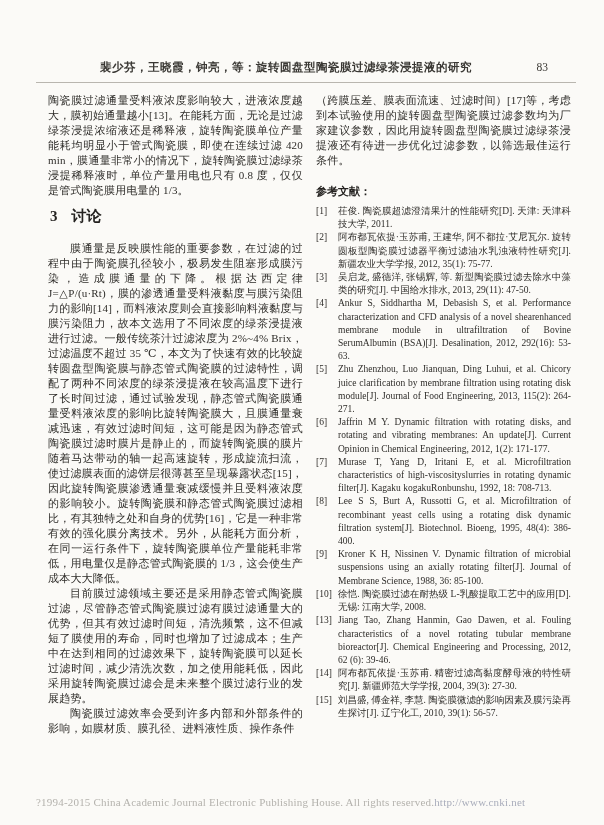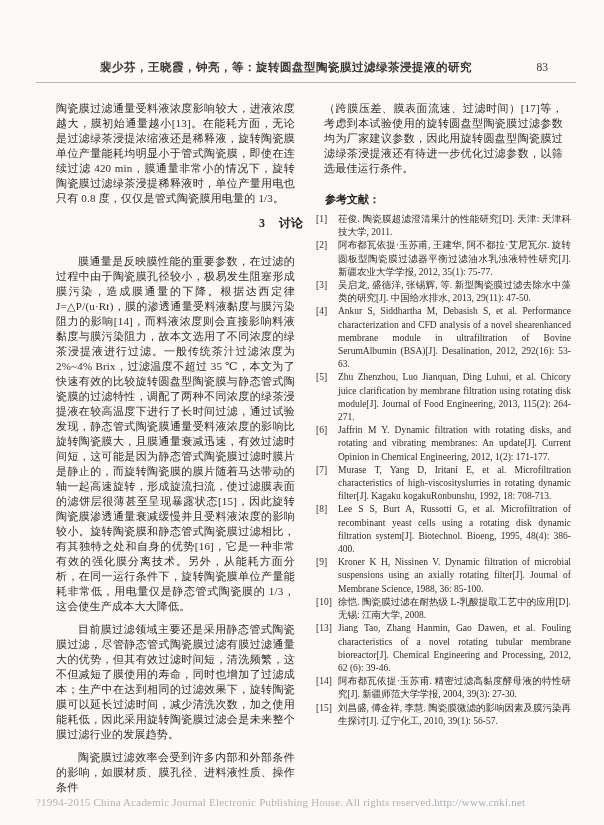--- a/index.html
+++ b/index.html
@@ -28,30 +28,30 @@
     position:absolute;top:82px;left:36px;width:540px;height:0;
     border-top:1px solid #b9b6af;
   }
   
   .columns{
     position:absolute;top:93px;left:48px;width:524px;
     display:flex;gap:13px;
   }
   .col{width:255px;}
   .body-text{
-    margin:8px;font-size:11px;line-height:15px;text-align:justify;
+    margin:0;font-size:11px;line-height:15px;text-align:justify;
     color:#2e2c29;letter-spacing:.2px;
   }
   .body-text.indent{text-indent:22px;}
   .section-heading{
-    margin:9px 0 22px 2px;font-size:12px;font-weight:bold;color:#242220;text-align:right;
+    margin:9px 0 15px 2px;font-size:15px;font-weight:bold;color:#242220;
   }
   .section-heading .sec-num{margin-right:14px;}
   .refs-heading{
-    margin:16px 0 6px 9px;font-size:11px;font-weight:bold;color:#242220;
+    margin:16px 0 6px 0;font-size:11px;font-weight:bold;color:#242220;
   }
   .ref-list{margin:0;padding:0;}
   .ref{
     display:flex;font-size:9.5px;line-height:13.2px;color:#2e2c29;
   }
   .ref-num{flex:0 0 22px;text-align:left;}
   .ref-text{flex:1;text-align:justify;word-break:break-word;}
   
   .footer{
     position:absolute;left:36px;bottom:17px;width:540px;

